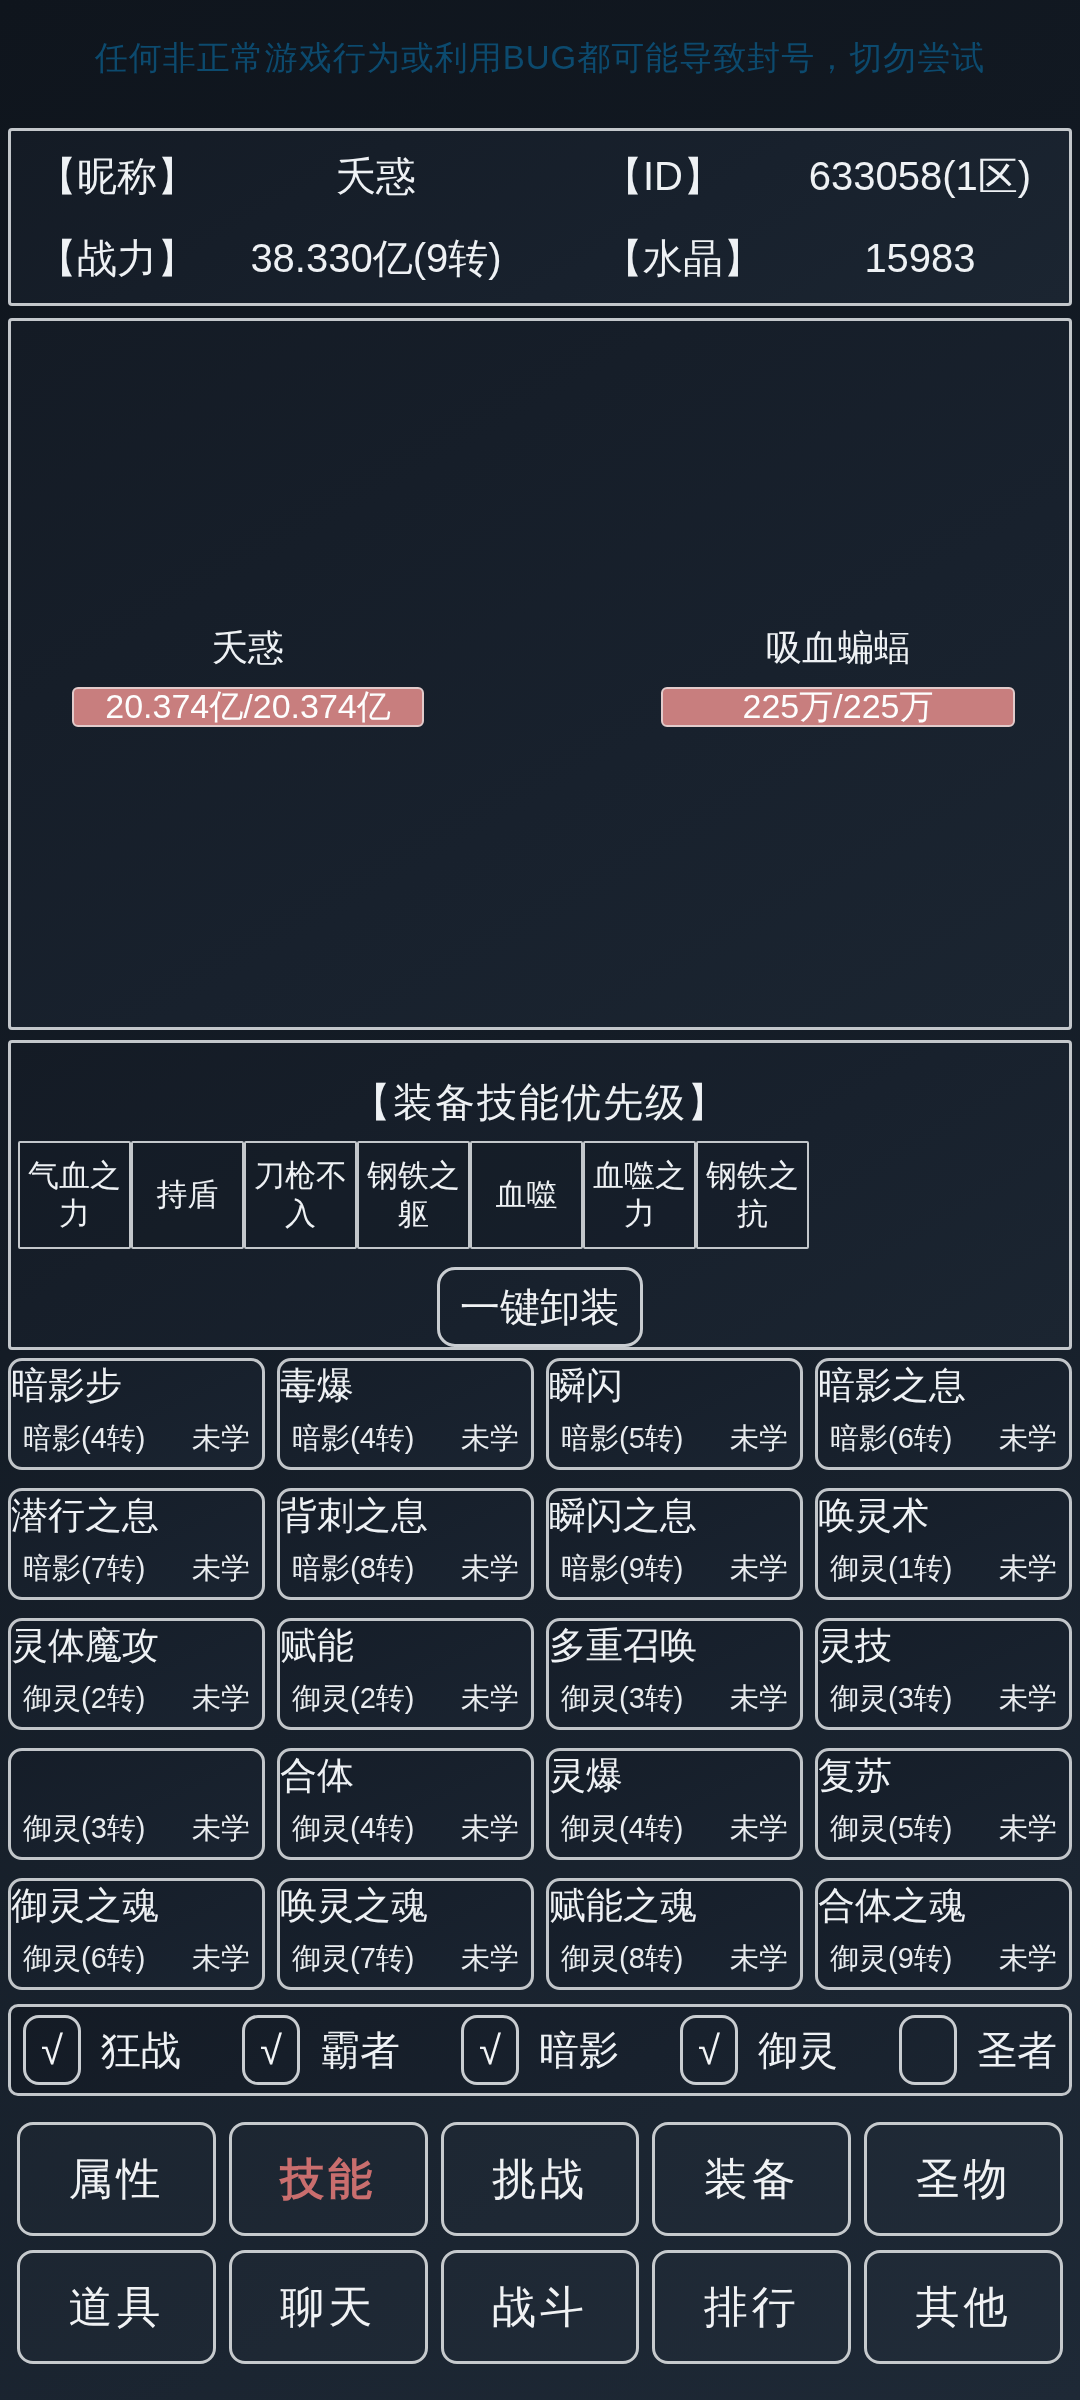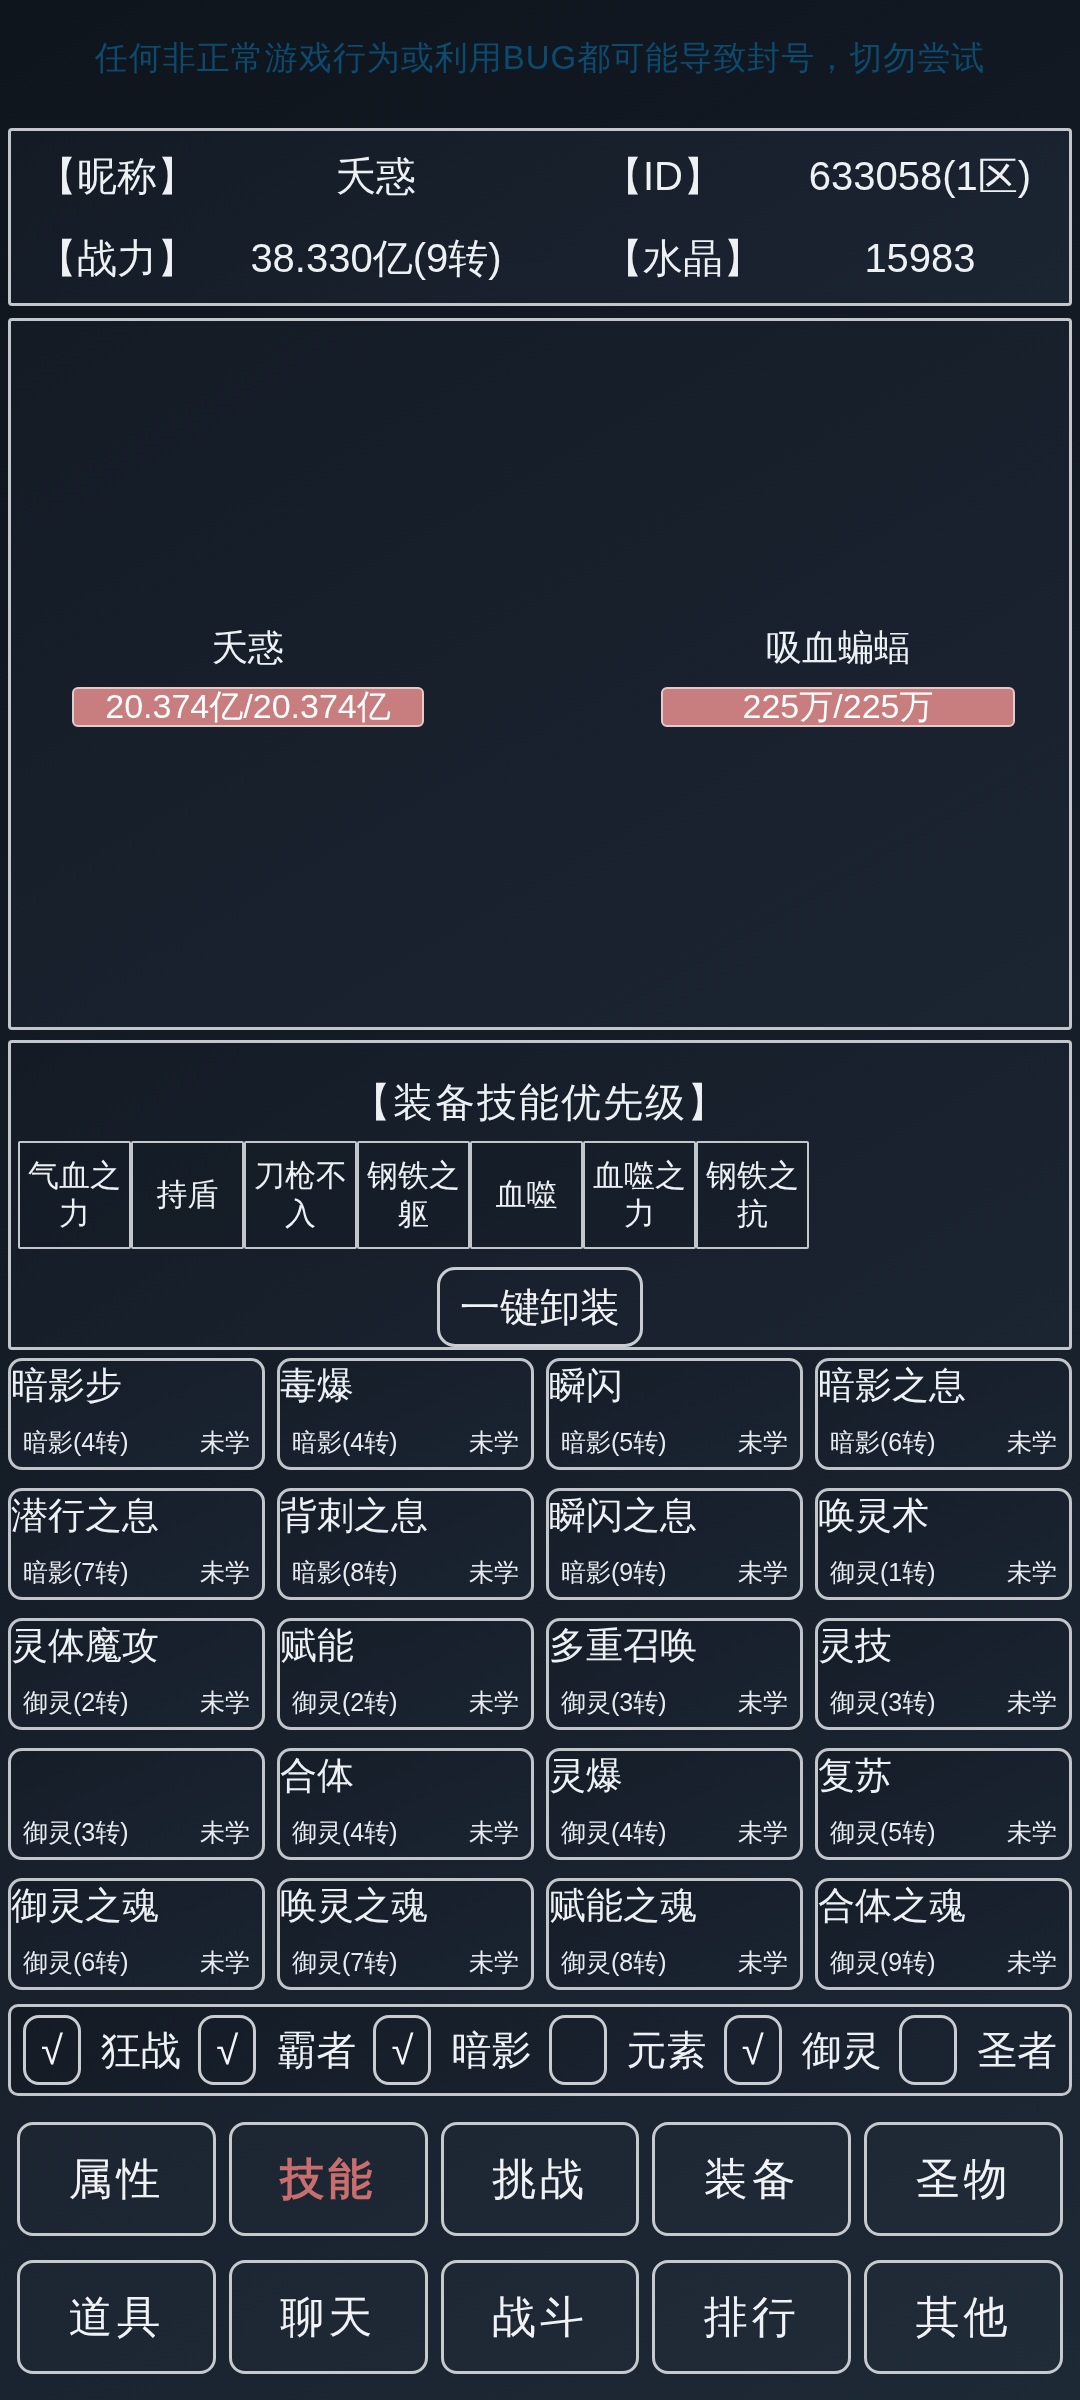--- a/index.html
+++ b/index.html
@@ -48,31 +48,31 @@
     width: 206px; height: 80px; border: 3px solid #c9cdd1; border-radius: 18px;
     background: transparent; display: flex; align-items: center; justify-content: center;
     font-size: 40px; color: #f0f2f4; }
   
   #skills-grid { position: absolute; left: 8px; top: 1358px; width: 1064px;
     display: grid; grid-template-columns: repeat(4, 1fr); column-gap: 12px; row-gap: 18px; }
   .skill-card { height: 112px; border: 3px solid #c2c6ca; border-radius: 14px;
     background: linear-gradient(155deg, #151d28, #1a2431); position: relative; }
   .skill-name { text-align: left; font-size: 37px; white-space: nowrap; }
   .skill-meta { position: absolute; left: 12px; right: 12px; bottom: 8px;
-    display: flex; justify-content: space-between; font-size: 25px; color: #e9ecef; gap: 36px; }
+    display: flex; justify-content: space-between; font-size: 29px; color: #e9ecef; gap: 36px; }
   
   #filter-panel { left: 8px; top: 2004px; width: 1064px; height: 92px; border-radius: 10px;
     display: flex; align-items: center; justify-content: space-between; padding: 0 12px; }
   .filter-item { display: flex; align-items: center; gap: 20px; }
   .checkbox { width: 58px; height: 70px; border: 3px solid #c9cdd1; border-radius: 16px;
     display: flex; align-items: center; justify-content: center; font-size: 40px; color: #f2f4f6; }
   .filter-label { font-size: 40px; }
   
   #nav { position: absolute; left: 17px; top: 2122px; width: 1046px;
-    display: flex; flex-direction: column; gap: 24px; }
+    display: flex; flex-direction: column; gap: 14px; }
   .nav-row { display: flex; gap: 13px; }
   .nav-btn { flex: 1; height: 114px; border: 3px solid #c6cacd; border-radius: 16px;
     background: rgba(255,255,255,0.015); display: flex; align-items: center; justify-content: center;
     font-size: 44px; letter-spacing: 4px; color: #f0f2f4; }
   .nav-btn.active { color: #c96e6e; font-weight: bold; }
 </style>
 </head>
 <body>
 
 <div class="warning">任何非正常游戏行为或利用BUG都可能导致封号，切勿尝试</div>
@@ -266,24 +266,20 @@
   </div>
   <div class="filter-item">
     <div class="checkbox">√</div>
     <div class="filter-label">霸者</div>
   </div>
   <div class="filter-item">
     <div class="checkbox">√</div>
     <div class="filter-label">暗影</div>
   </div>
   <div class="filter-item">
-    <div class="checkbox"></div>
-    <div class="filter-label">元素</div>
-  </div>
-  <div class="filter-item">
     <div class="checkbox">√</div>
     <div class="filter-label">御灵</div>
   </div>
   <div class="filter-item">
     <div class="checkbox"></div>
     <div class="filter-label">圣者</div>
   </div>
 </div>
 
 <div id="nav">

